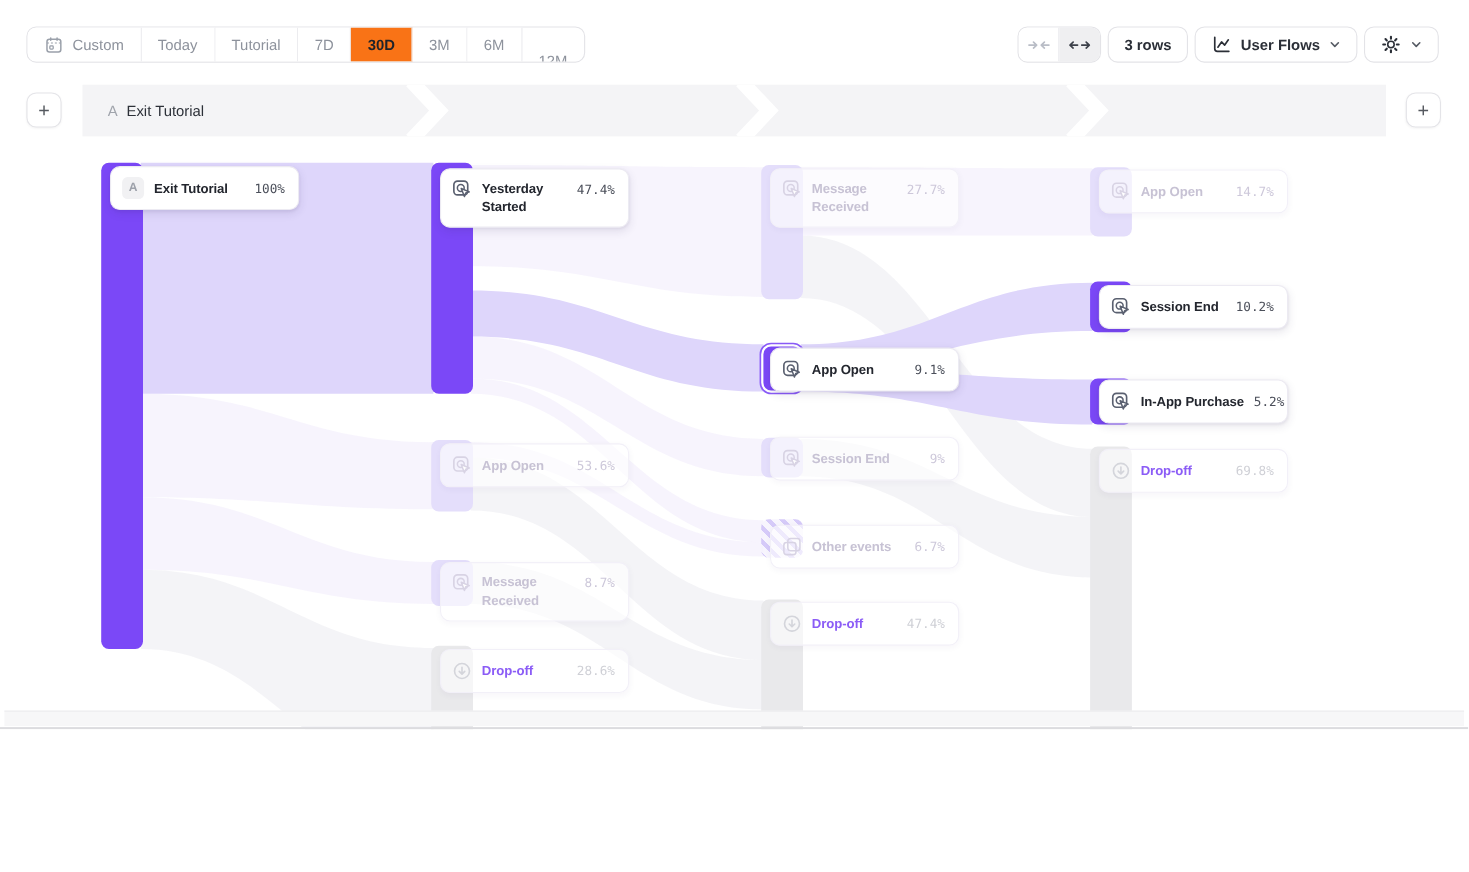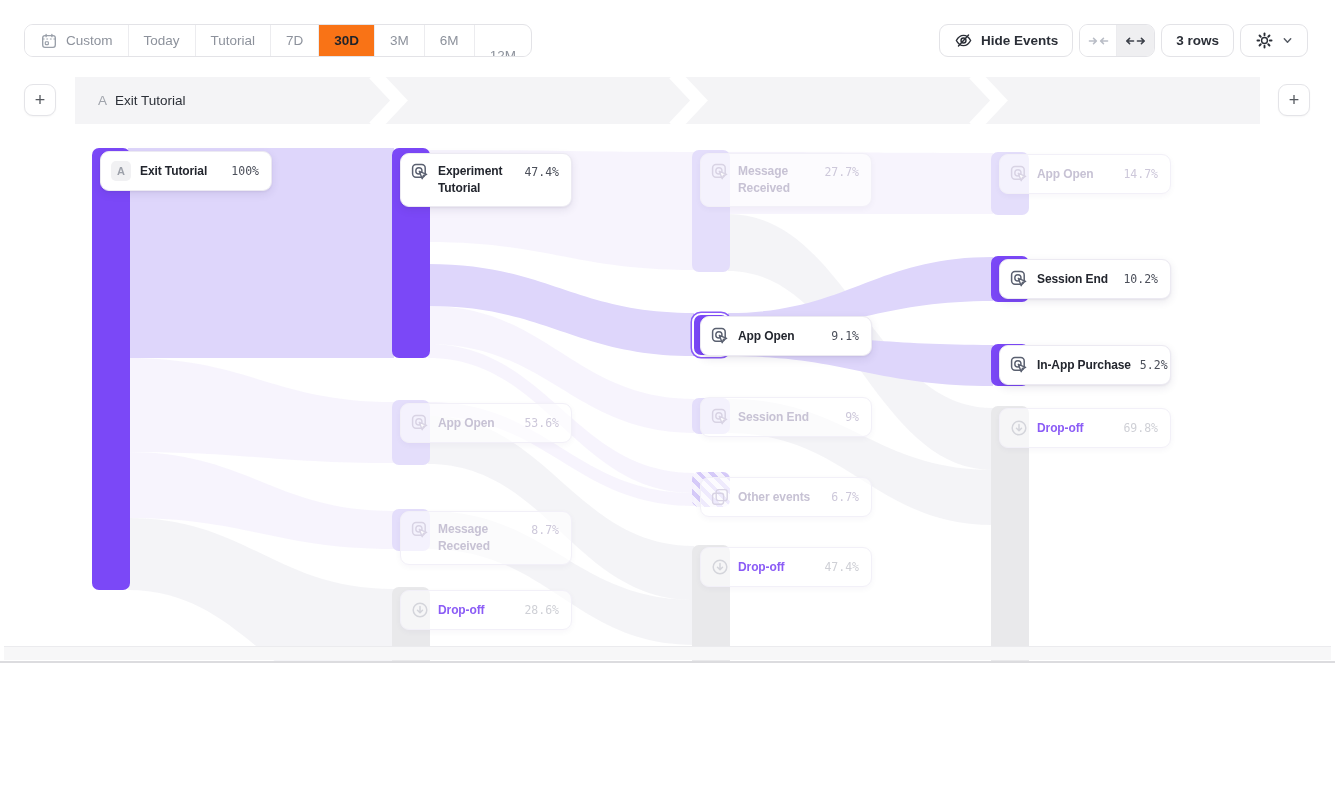--- a/index.html
+++ b/index.html
@@ -93,30 +93,20 @@
       </button>
       <button class="date-btn">
         <span>6M</span>
       </button>
       <button class="date-btn">
         <span>12M</span>
       </button>
     </div>
 
   <div class="right-toolbar">
-    <button class="tbtn">
-      <span class="ticon">
-        <svg viewBox="0 0 20 20" width="19" height="19">
-            <path d="M2.5 10 C4.5 6.2 7 4.6 10 4.6 C13 4.6 15.5 6.2 17.5 10 C15.5 13.8 13 15.4 10 15.4 C7 15.4 4.5 13.8 2.5 10 Z" fill="none" stroke="currentColor" stroke-width="1.5"></path>
-            <circle cx="10" cy="10" r="2.6" fill="none" stroke="currentColor" stroke-width="1.5"></circle>
-            <path d="M4.7 15.7 L15.3 4.3" stroke="currentColor" stroke-width="1.5" stroke-linecap="round"></path>
-          </svg>
-      </span>
-      <span>Hide Events</span>
-    </button>
 
     <div class="seg-group">
       <button class="seg">
         <svg viewBox="0 0 22 14" width="21" height="14">
             <g stroke="currentColor" stroke-width="1.6" stroke-linecap="round" stroke-linejoin="round" fill="none">
               <path d="M1.5 7 H8.5 M5.8 4.2 L8.8 7 L5.8 9.8"></path>
               <path d="M20.5 7 H13.5 M16.2 4.2 L13.2 7 L16.2 9.8"></path>
             </g>
           </svg>
       </button>
@@ -127,20 +117,34 @@
               <path d="M13 7 H20 M17.2 4.2 L20.2 7 L17.2 9.8"></path>
             </g>
           </svg>
       </button>
     </div>
 
     <button class="tbtn">
       <span>3 rows</span>
     </button>
 
+    <button class="tbtn">
+      <span class="ticon">
+        <svg viewBox="0 0 20 20" width="19" height="19">
+            <path d="M3.5 3 V14 C3.5 15.4 4.6 16.5 6 16.5 H17" fill="none" stroke="currentColor" stroke-width="1.6" stroke-linecap="round"></path>
+            <path d="M6.5 12.5 L10 7.5 L13 10.5 L16.5 5.5" fill="none" stroke="currentColor" stroke-width="1.6" stroke-linecap="round" stroke-linejoin="round"></path>
+          </svg>
+      </span>
+      <span>User Flows</span>
+      <span class="caret">
+        <svg viewBox="0 0 12 12" width="11" height="11">
+            <path d="M2.5 4.2 L6 7.8 L9.5 4.2" fill="none" stroke="currentColor" stroke-width="1.6" stroke-linecap="round" stroke-linejoin="round"></path>
+          </svg>
+      </span>
+    </button>
 
     <button class="tbtn">
       <span class="ticon">
         <svg viewBox="0 0 20 20" width="19" height="19">
             <circle cx="10" cy="10" r="3.1" fill="none" stroke="currentColor" stroke-width="1.5"></circle>
             <g stroke="currentColor" stroke-width="2" stroke-linecap="round">
               <path d="M15.6 10 H17.4"></path>
               <path d="M13.96 13.96 L15.23 15.23"></path>
               <path d="M10 15.6 V17.4"></path>
               <path d="M6.04 13.96 L4.77 15.23"></path>
@@ -202,21 +206,21 @@
       </div>
       <div class="bar primary" style="left: 392px; top: 24px; height: 210px;"></div>
       <div class="card two" style="left: 400px; top: 29px; height: 54px;">
         <span class="nicon">
           <svg viewBox="0 0 18 18" width="18" height="18">
             <rect x="1.6" y="1.6" width="12.6" height="12.6" rx="3.4" fill="none" stroke="currentColor" stroke-width="1.5"></rect>
             <circle cx="7.9" cy="7.9" r="3.1" fill="none" stroke="currentColor" stroke-width="1.4"></circle>
             <path d="M8.3 8.3 L15.6 11.4 L12.4 12.5 L11.2 15.7 Z" fill="#ffffff" stroke="currentColor" stroke-width="1.4" stroke-linejoin="round"></path>
           </svg>
         </span>
-        <span class="lbl">Experiment Tutorial</span>
+        <span class="lbl">Yesterday Started</span>
         <span class="pct">47.4%</span>
       </div>
       <div class="bar faded-purple" style="left: 392px; top: 276px; height: 65px;"></div>
       <div class="card one faded" style="left: 400px; top: 279px; height: 40px;">
         <span class="nicon">
           <svg viewBox="0 0 18 18" width="18" height="18">
             <rect x="1.6" y="1.6" width="12.6" height="12.6" rx="3.4" fill="none" stroke="currentColor" stroke-width="1.5"></rect>
             <circle cx="7.9" cy="7.9" r="3.1" fill="none" stroke="currentColor" stroke-width="1.4"></circle>
             <path d="M8.3 8.3 L15.6 11.4 L12.4 12.5 L11.2 15.7 Z" fill="#ffffff" stroke="currentColor" stroke-width="1.4" stroke-linejoin="round"></path>
           </svg>

